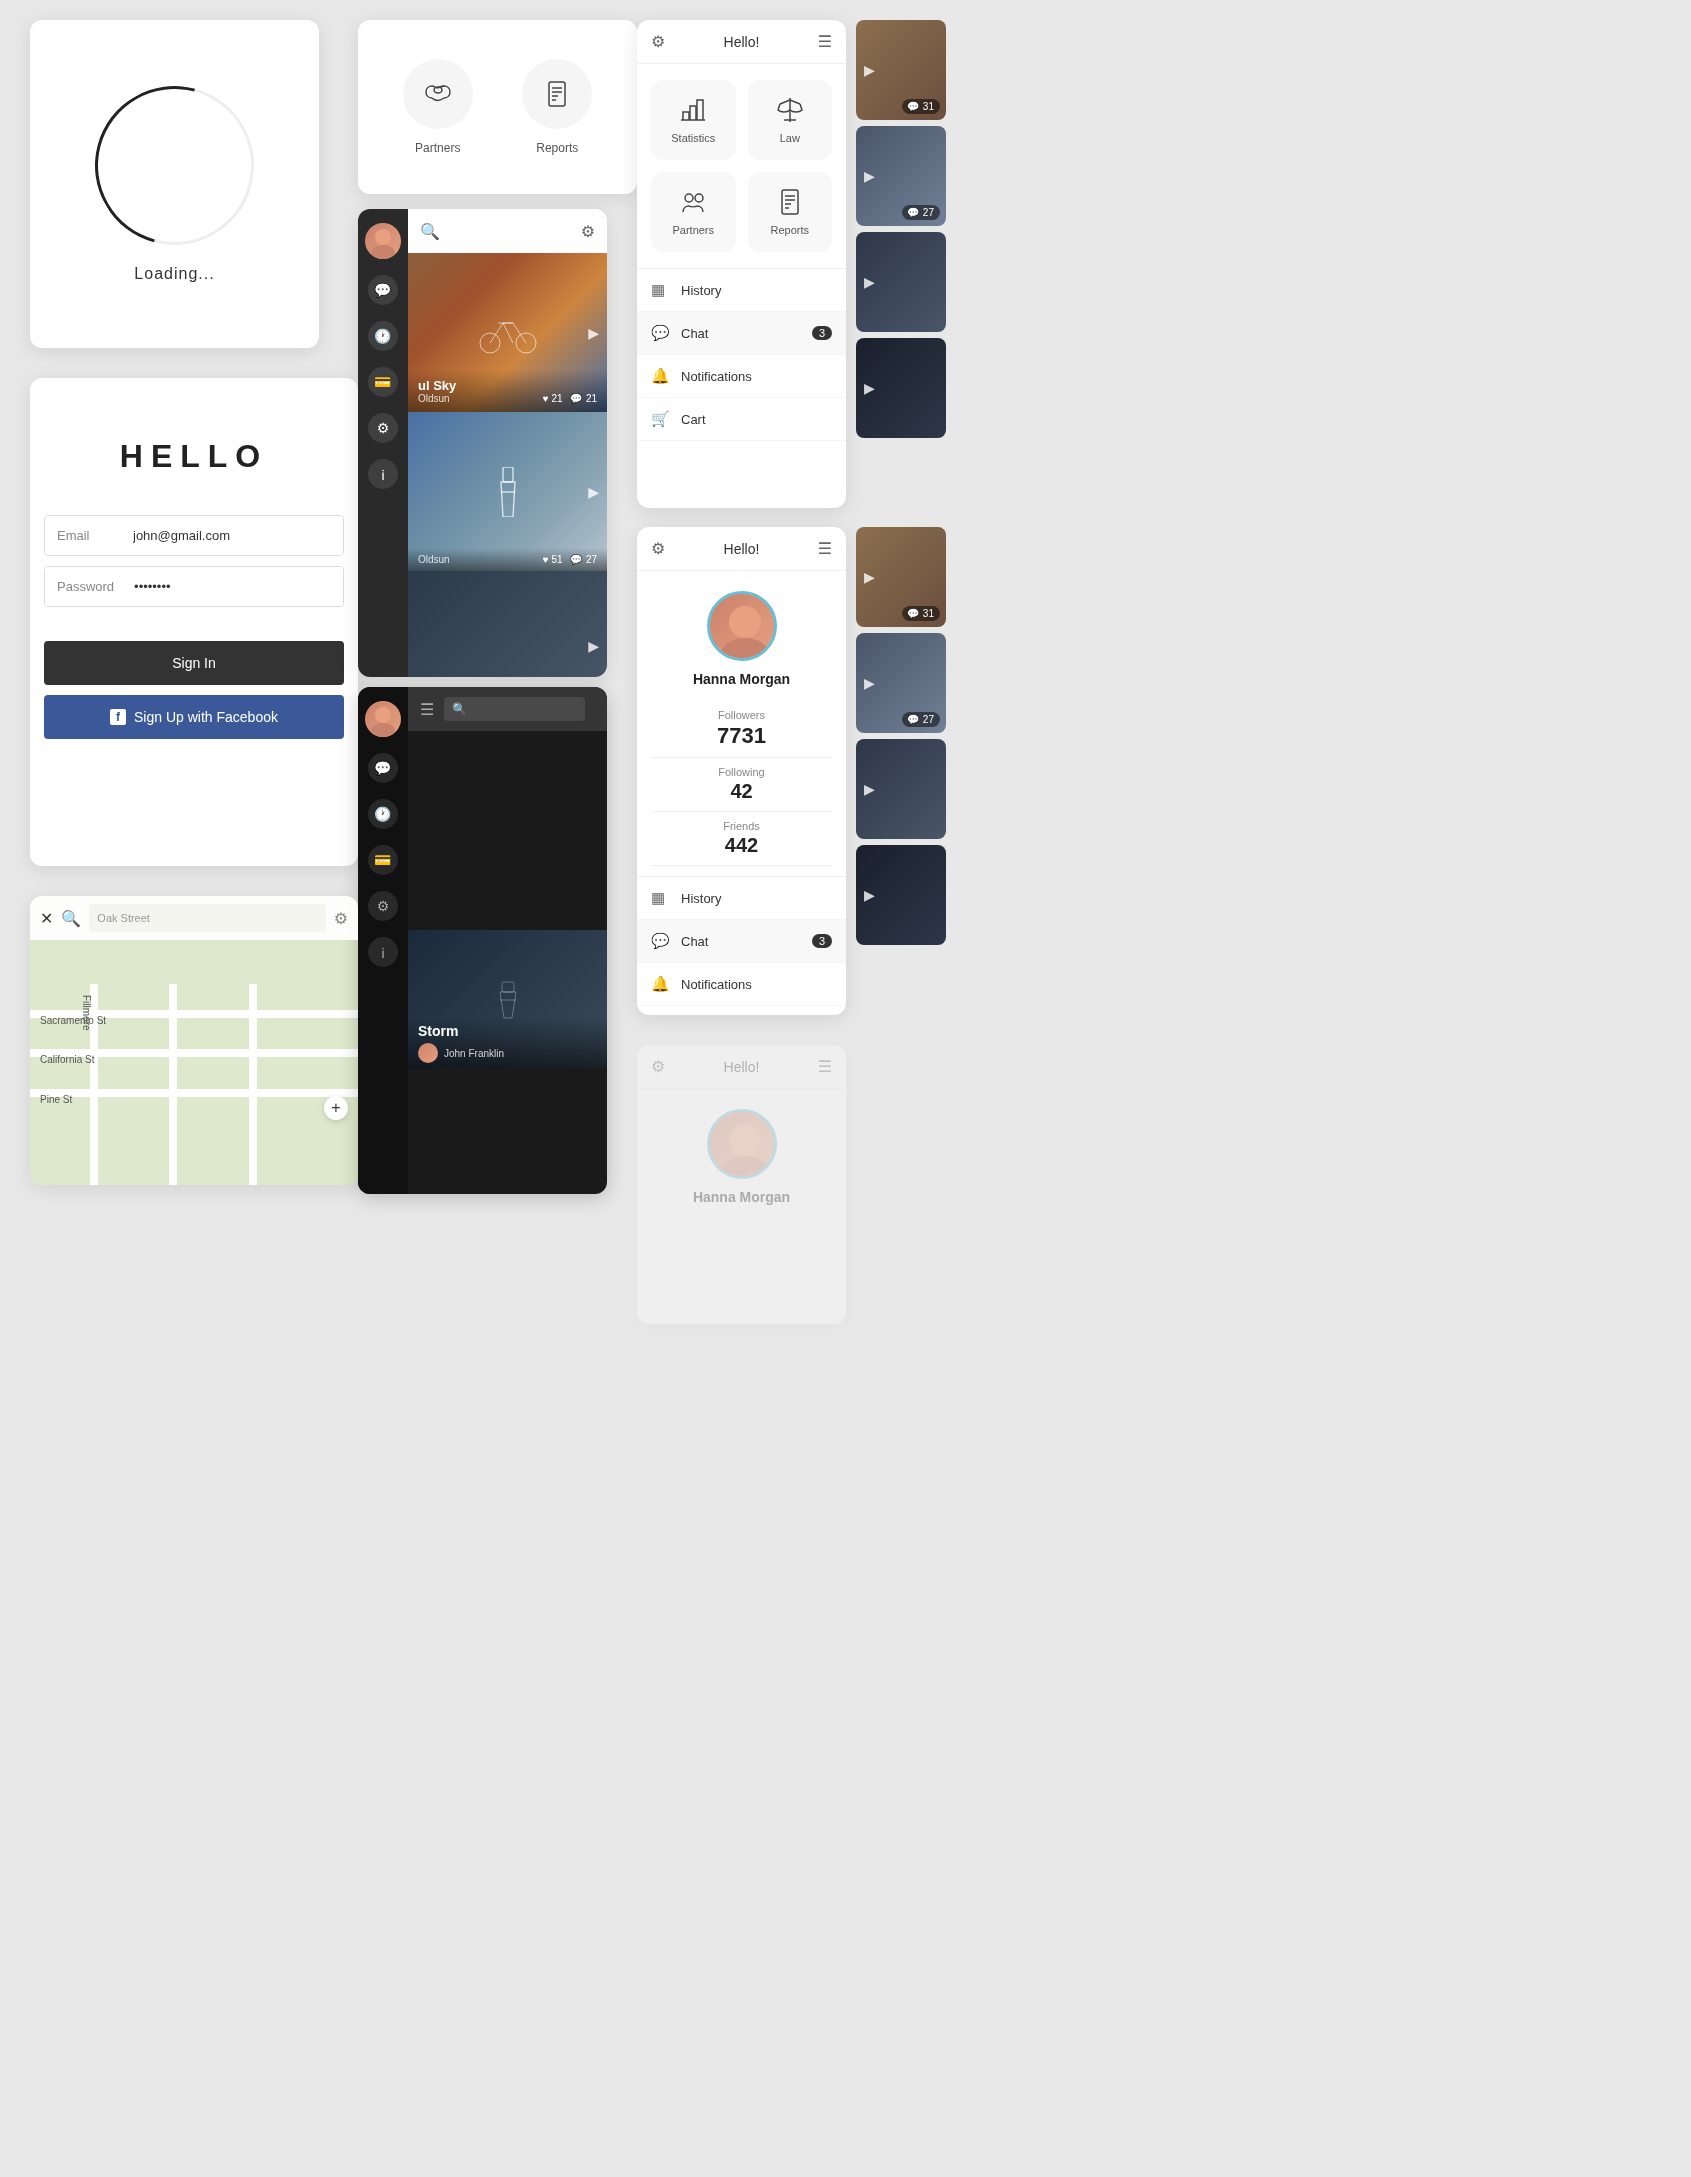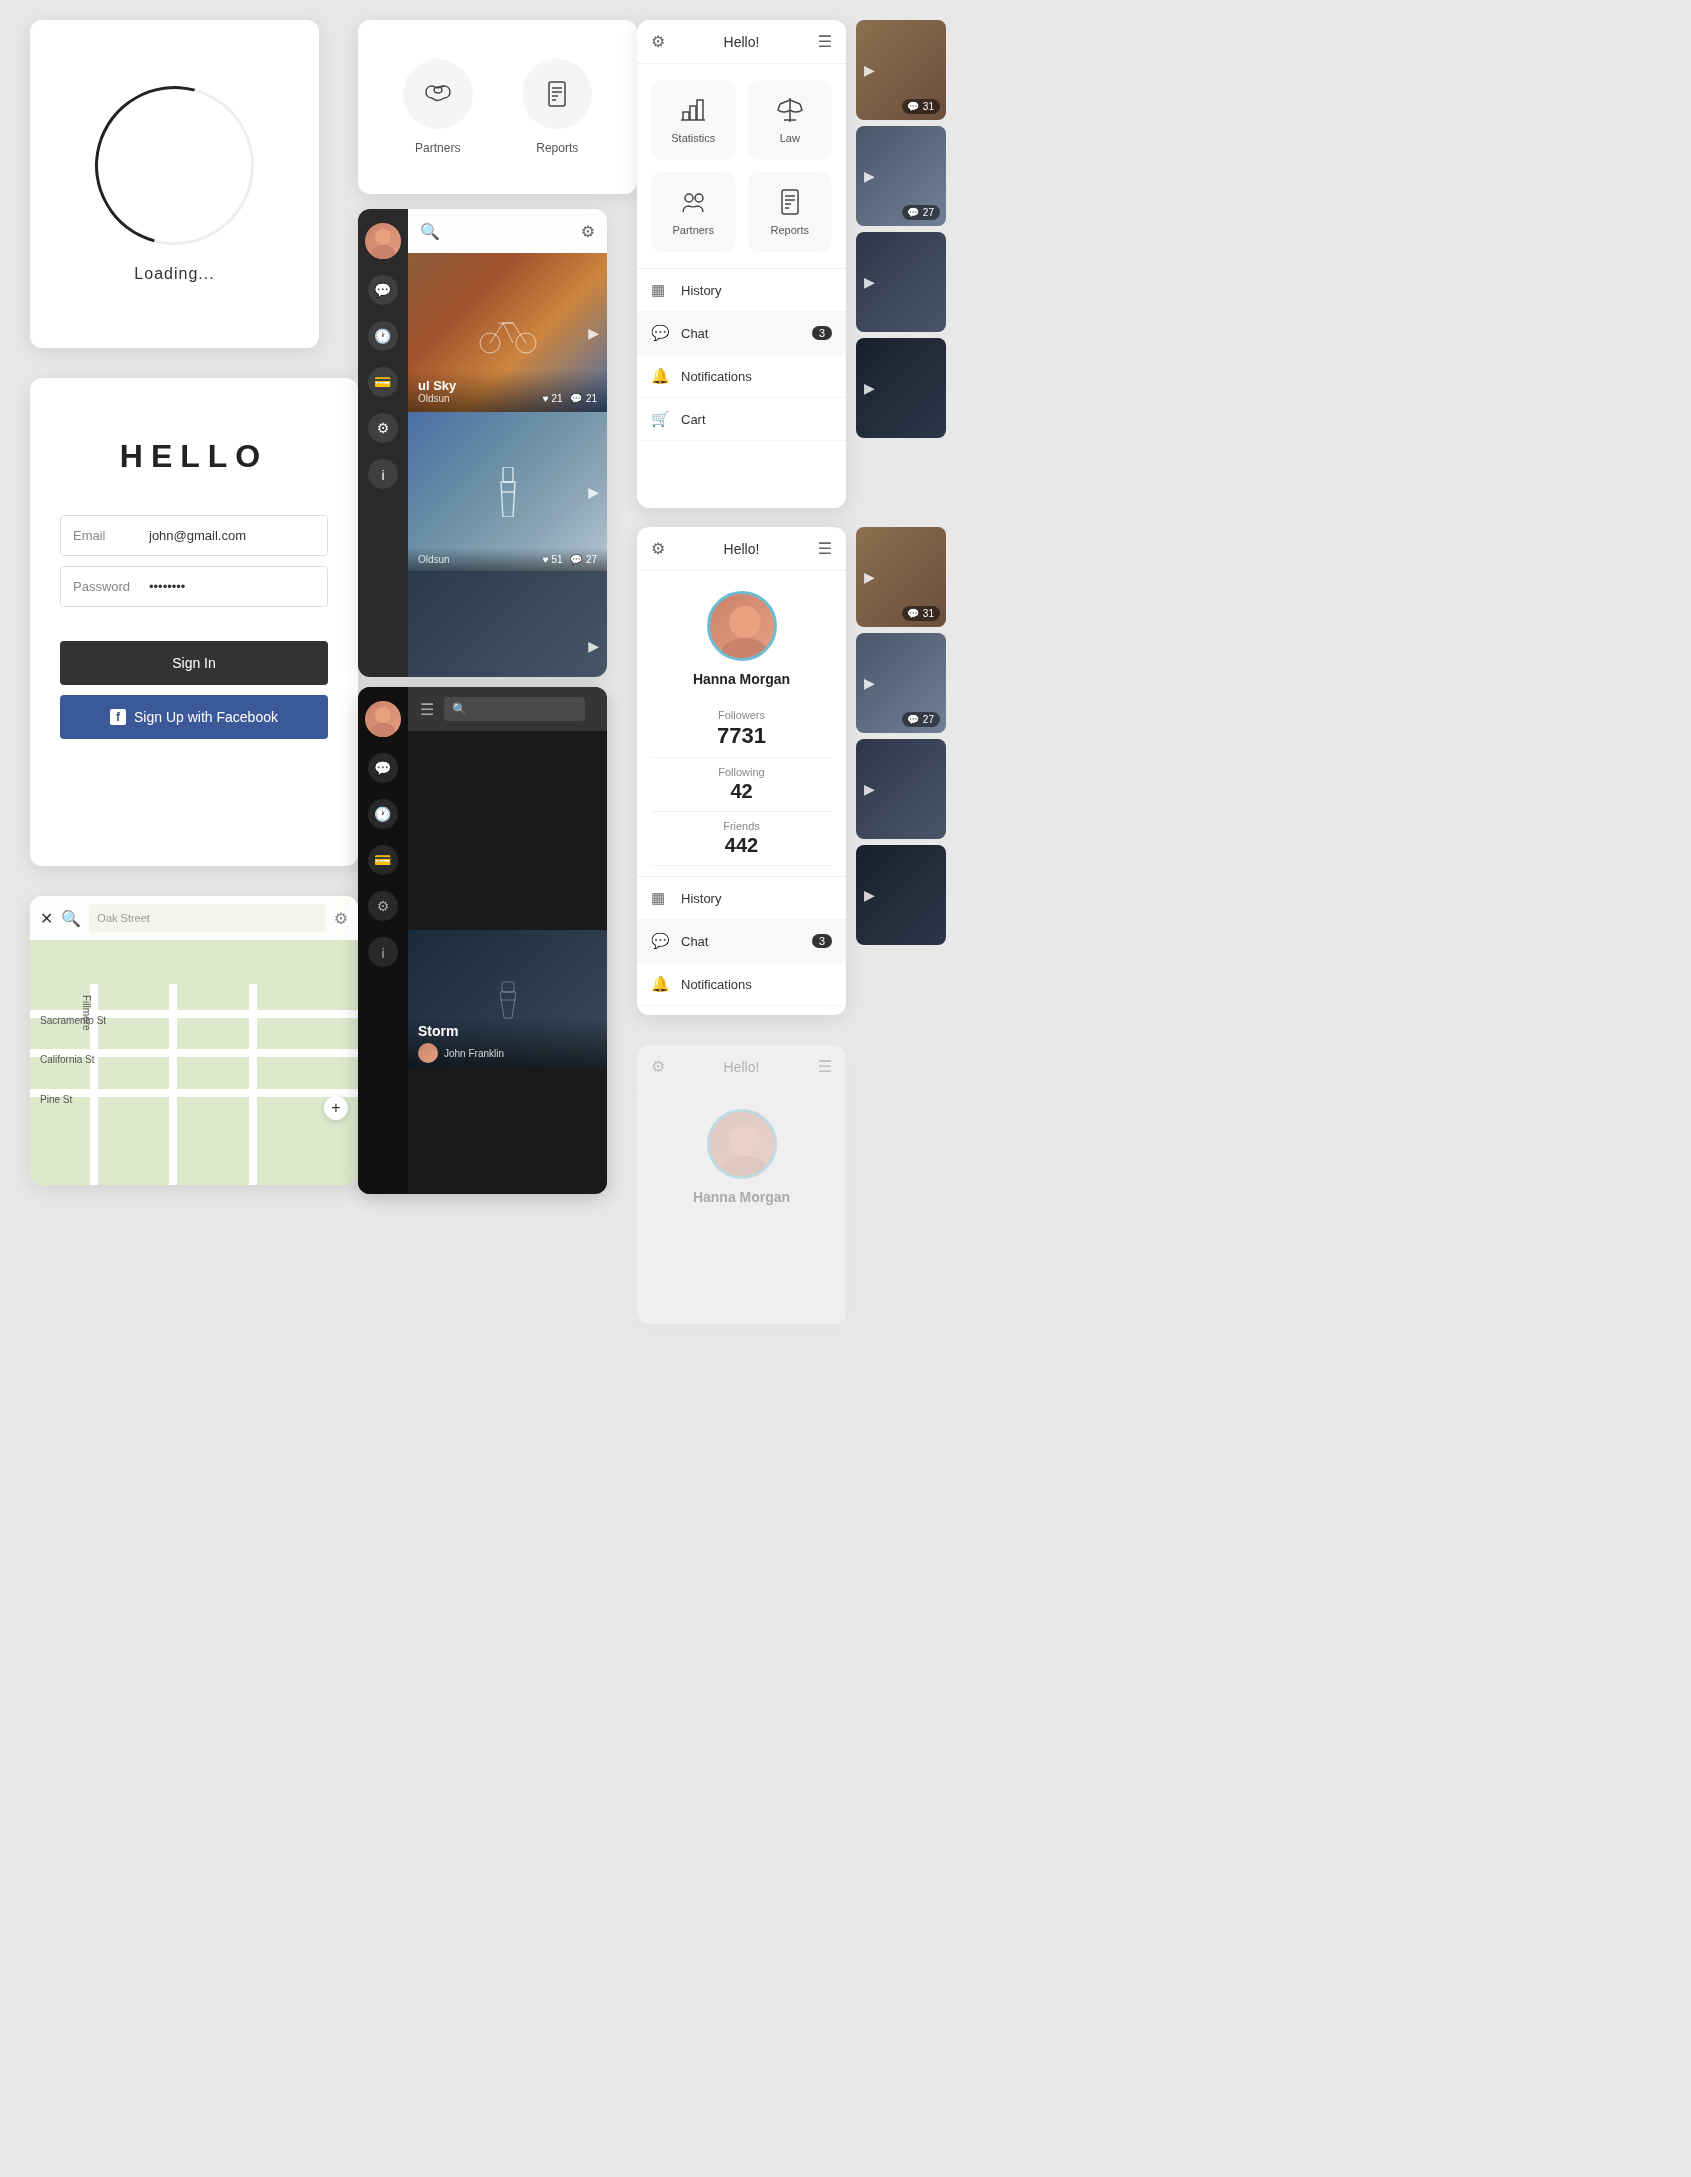--- a/index.html
+++ b/index.html
@@ -44,21 +44,21 @@
     .login-screen {
       position: absolute;
       top: 378px; left: 30px;
       width: 328px; height: 488px;
       background: #fff;
       border-radius: 12px;
       box-shadow: 0 4px 20px rgba(0,0,0,0.1);
       display: flex;
       flex-direction: column;
       align-items: center;
-      padding: 40px 30px;
+      padding: 40px 14px;
     }
     .hello-title {
       font-size: 32px;
       font-weight: 700;
       letter-spacing: 8px;
       color: #222;
       margin-bottom: 40px;
       margin-top: 20px;
     }
     .input-field {

